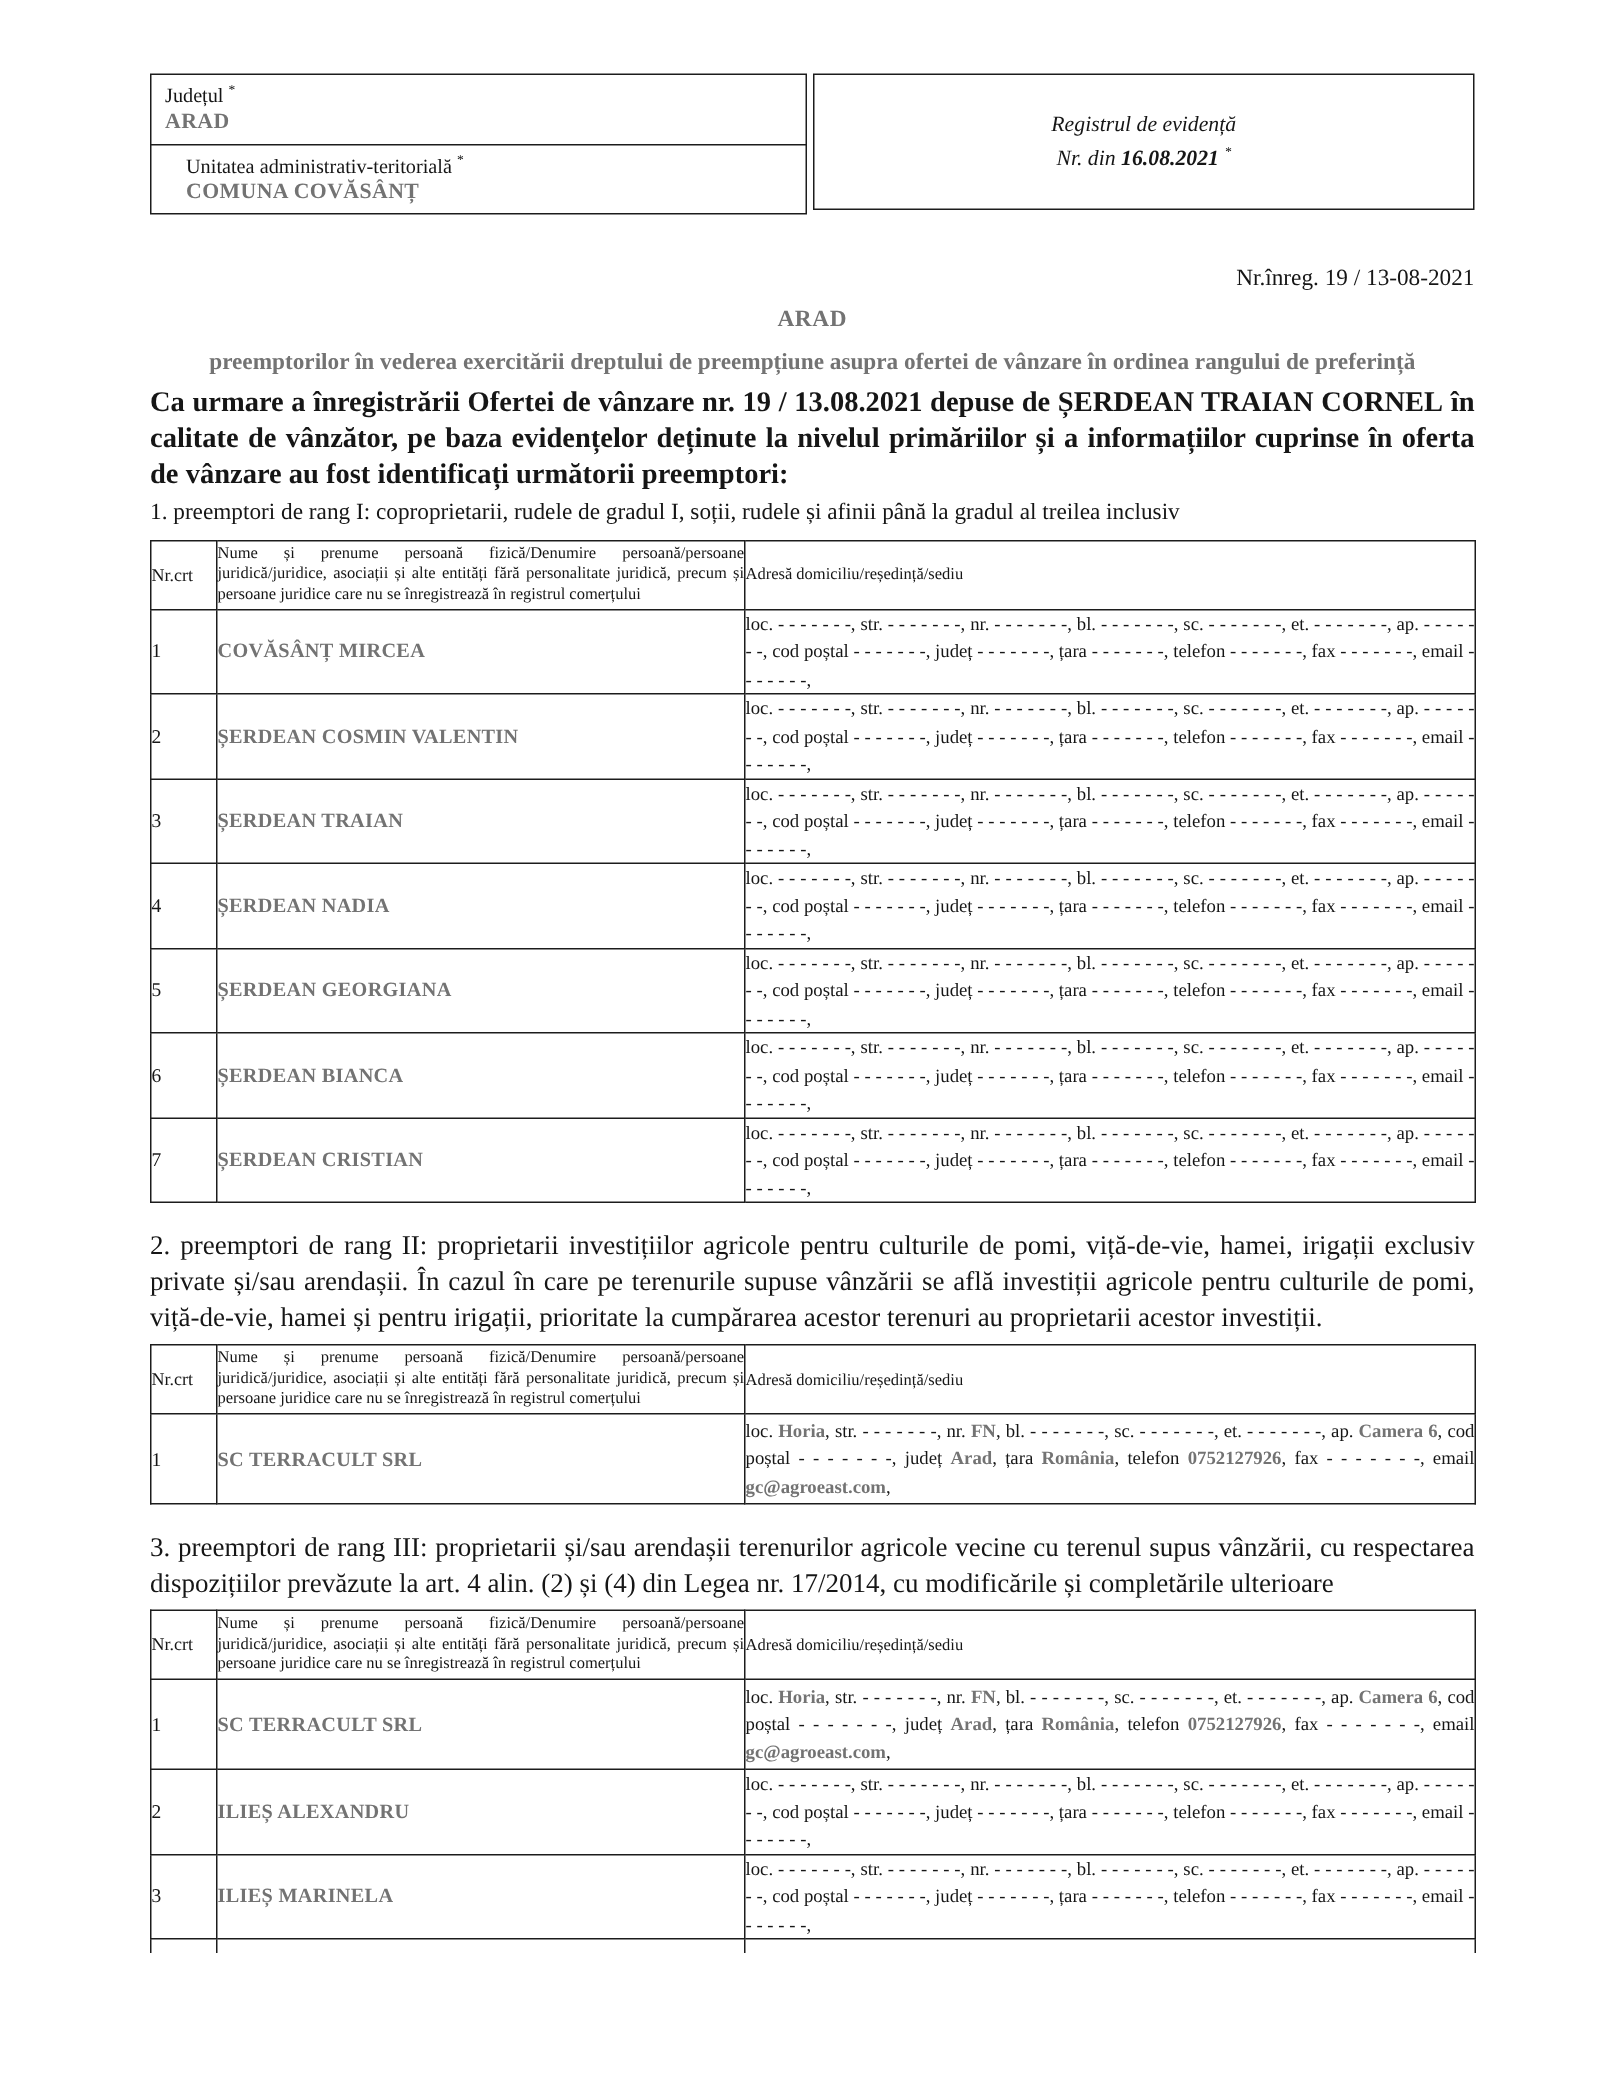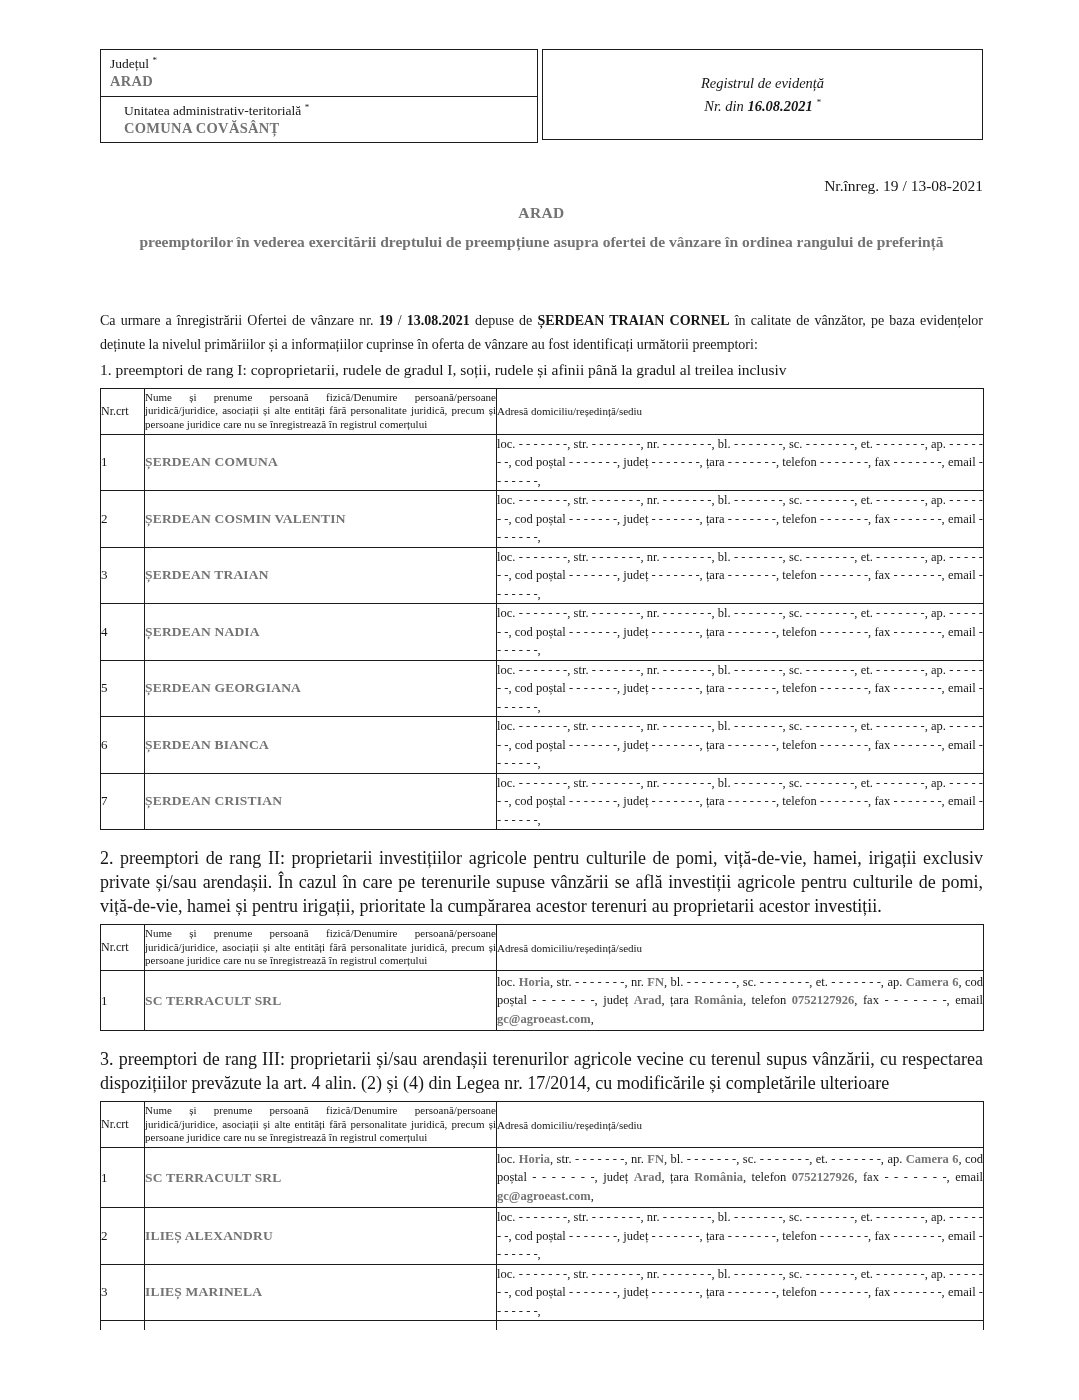--- a/index.html
+++ b/index.html
@@ -22,21 +22,21 @@
     width:441px; height:91px; display:flex; flex-direction:column;
     justify-content:center; align-items:center; text-align:center;
     font-size:14.5px; line-height:23px;font-style:italic;
   }
   sup { font-size:9px; line-height:0; }
 
   .reg-line { margin-top:32px; text-align:right; font-size:15.5px; line-height:22px; }
   .doc-title { margin-top:2px; text-align:center; font-weight:bold; font-size:15.5px; line-height:28px; letter-spacing:.4px; }
   .doc-subtitle { text-align:center; font-weight:bold; font-size:15.5px; line-height:30px; }
 
-  .intro { margin-top:52px; font-size:14px; line-height:24px; text-align:justify; }
+  .intro { font-size:19px; line-height:24px; text-align:justify;font-weight:bold; }
   .rank-heading { margin-top:1px; font-size:15.5px; line-height:24px; }
   .rank-text { margin-top:16px; font-size:18px; line-height:24px; text-align:justify; }
 
   table.list { border-collapse:collapse; width:883px; margin-top:6px; table-layout:fixed; }
   table.list td { border:1.5px solid #1c1c1c; vertical-align:middle; padding:0; }
   col.w-nr { width:44px; }
   col.w-name { width:352px; }
   col.w-addr { width:487px; }
   tr.r-head { height:46px; }
   tr.r { height:55px; }
@@ -89,21 +89,21 @@
           <col class="w-addr">
         </colgroup>
       <tbody>
         <tr class="r-head">
           <td class="h-nr">Nr.crt</td>
           <td class="h-name">Nume și prenume persoană fizică/Denumire persoană/persoane juridică/juridice, asociații și alte entități fără personalitate juridică, precum și persoane juridice care nu se înregistrează în registrul comerțului</td>
           <td class="h-addr">Adresă domiciliu/reședință/sediu</td>
         </tr>
         <tr class="r">
           <td class="c-nr">1</td>
-          <td class="c-name">ȘERDEAN COMUNA</td>
+          <td class="c-name">COVĂSÂNȚ MIRCEA</td>
           <td class="c-addr"><span>loc. - - - - - - -, str. - - - - - - -, nr. - - - - - - -, bl. - - - - - - -, sc. - - - - - - -, et. - - - - - - -, ap. - - - - - - -, cod poștal - - - - - - -, județ - - - - - - -, țara - - - - - - -, telefon - - - - - - -, fax - - - - - - -, email - - - - - - -,</span></td>
         </tr>
         <tr class="r">
           <td class="c-nr">2</td>
           <td class="c-name">ȘERDEAN COSMIN VALENTIN</td>
           <td class="c-addr"><span>loc. - - - - - - -, str. - - - - - - -, nr. - - - - - - -, bl. - - - - - - -, sc. - - - - - - -, et. - - - - - - -, ap. - - - - - - -, cod poștal - - - - - - -, județ - - - - - - -, țara - - - - - - -, telefon - - - - - - -, fax - - - - - - -, email - - - - - - -,</span></td>
         </tr>
         <tr class="r">
           <td class="c-nr">3</td>
           <td class="c-name">ȘERDEAN TRAIAN</td>

